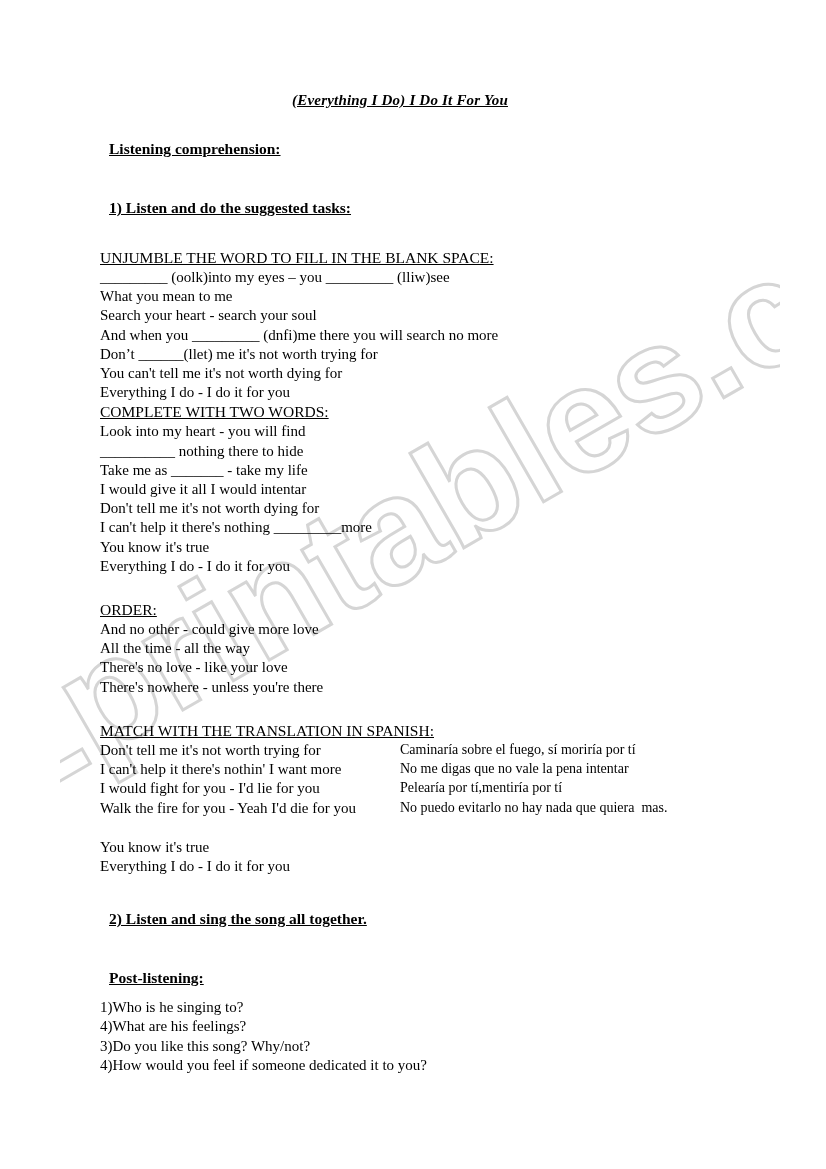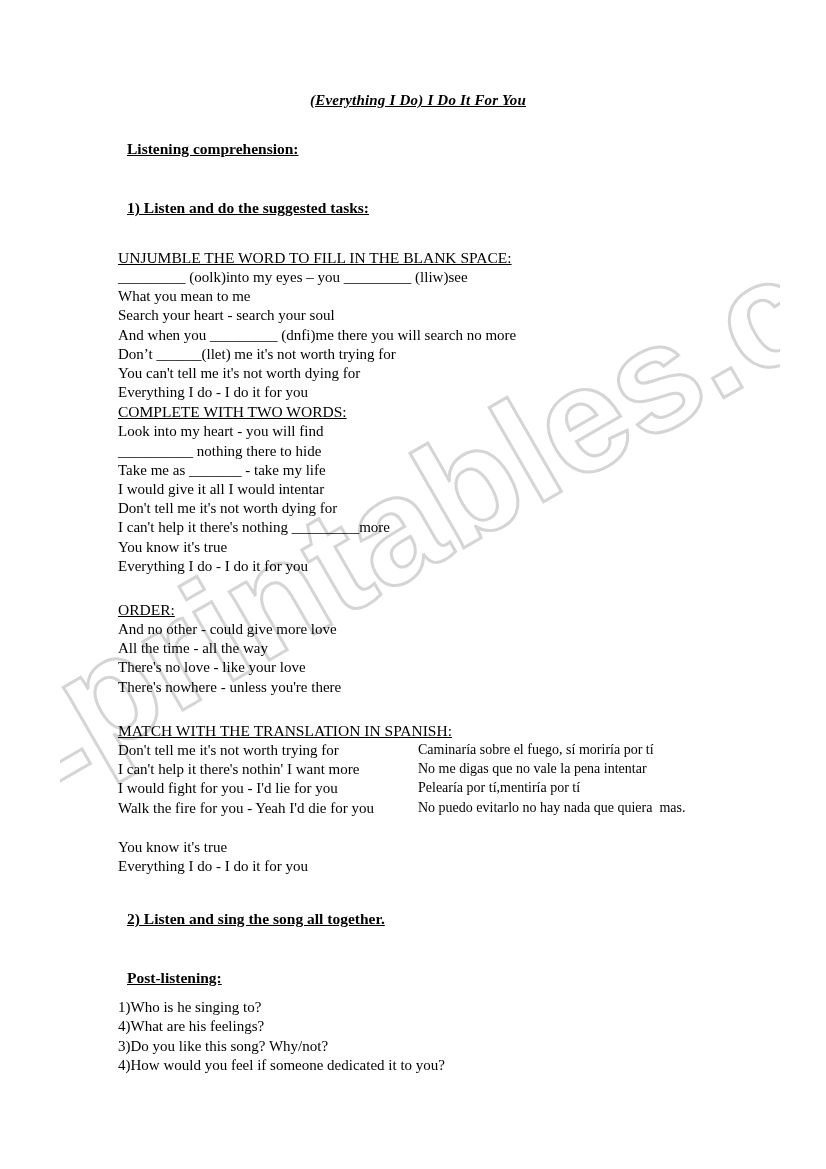--- a/index.html
+++ b/index.html
@@ -28,21 +28,21 @@
     height: 620px;
     pointer-events: none;
     user-select: none;
     z-index: 5;
   }
   .watermark svg {
     display: block;
   }
   .content {
     position: absolute;
-    left: 118px;
+    left: 100px;
     top: 92px;
     width: 600px;
     z-index: 10;
   }
   .doc-title {
     text-align: center;
     font-weight: bold;
     font-style: italic;
     font-size: 15px;
     text-decoration: underline;

